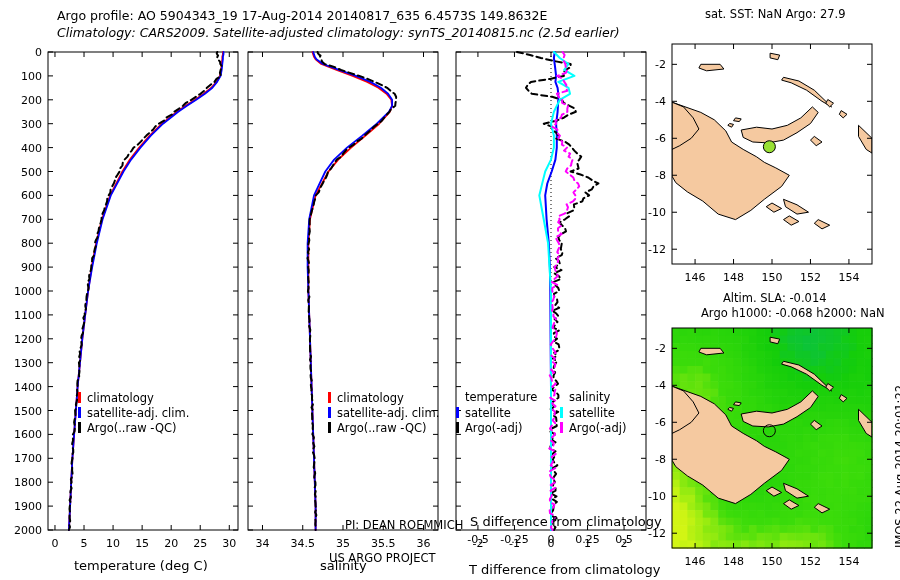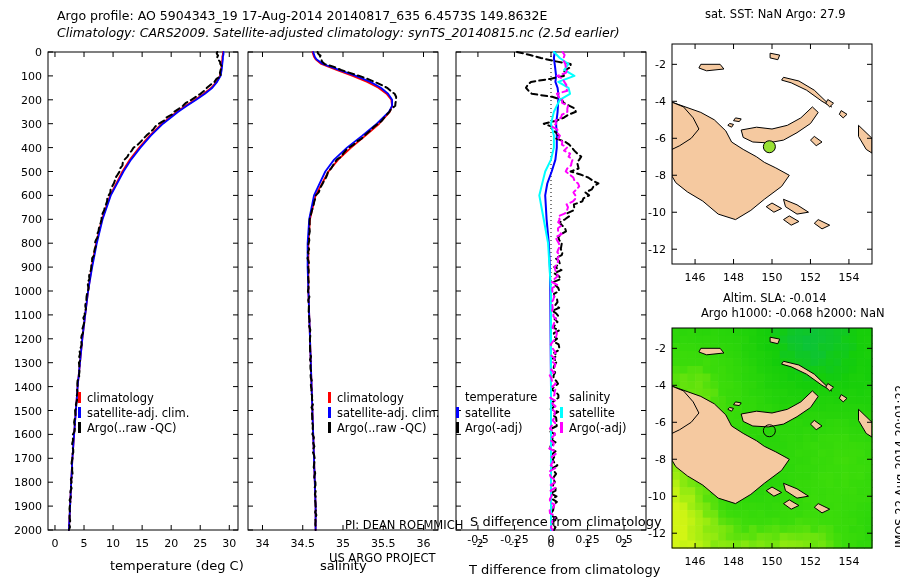--- a/index.html
+++ b/index.html
@@ -1103,21 +1103,21 @@
       <line x1="672" y1="496.2352941176471" x2="677" y2="496.2352941176471" stroke="#000"></line>
       <line x1="872" y1="496.2352941176471" x2="867" y2="496.2352941176471" stroke="#000"></line>
       <text x="666" y="500.2352941176471" text-anchor="end" font-size="11px" font-family="&quot;DejaVu Sans&quot;,&quot;Liberation Sans&quot;,sans-serif" fill="#000">-10</text>
       <line x1="672" y1="533.2100840336134" x2="677" y2="533.2100840336134" stroke="#000"></line>
       <line x1="872" y1="533.2100840336134" x2="867" y2="533.2100840336134" stroke="#000"></line>
       <text x="666" y="537.2100840336134" text-anchor="end" font-size="11px" font-family="&quot;DejaVu Sans&quot;,&quot;Liberation Sans&quot;,sans-serif" fill="#000">-12</text>
       <circle cx="769.3692307692309" cy="430.74" r="6" fill="none" stroke="#000" stroke-width="1"></circle>
     </svg>
 </div>
 
-<div class="abs axlbl" style="left:74px;top:558px;margin-left:36px;">temperature (deg C)</div>
+<div class="abs axlbl" style="left:74px;top:558px;">temperature (deg C)</div>
 <div class="abs axlbl" style="left:320px;top:558px;">salinity</div>
 <div class="abs axlbl" style="left:469px;top:562px;">T difference from climatology</div>
 <div class="abs axlbl" style="left:470px;top:514px;">S difference from climatology</div>
 
 <div class="abs" style="left:78px;top:390px;">
   <div style="display:flex;align-items:center;height:15px;">
     <span style="display:inline-block;width:3px;height:11px;background:#ff0000;margin-right:6px;"></span>
     <span class="legtxt">climatology</span>
   </div>
   <div style="display:flex;align-items:center;height:15px;">

